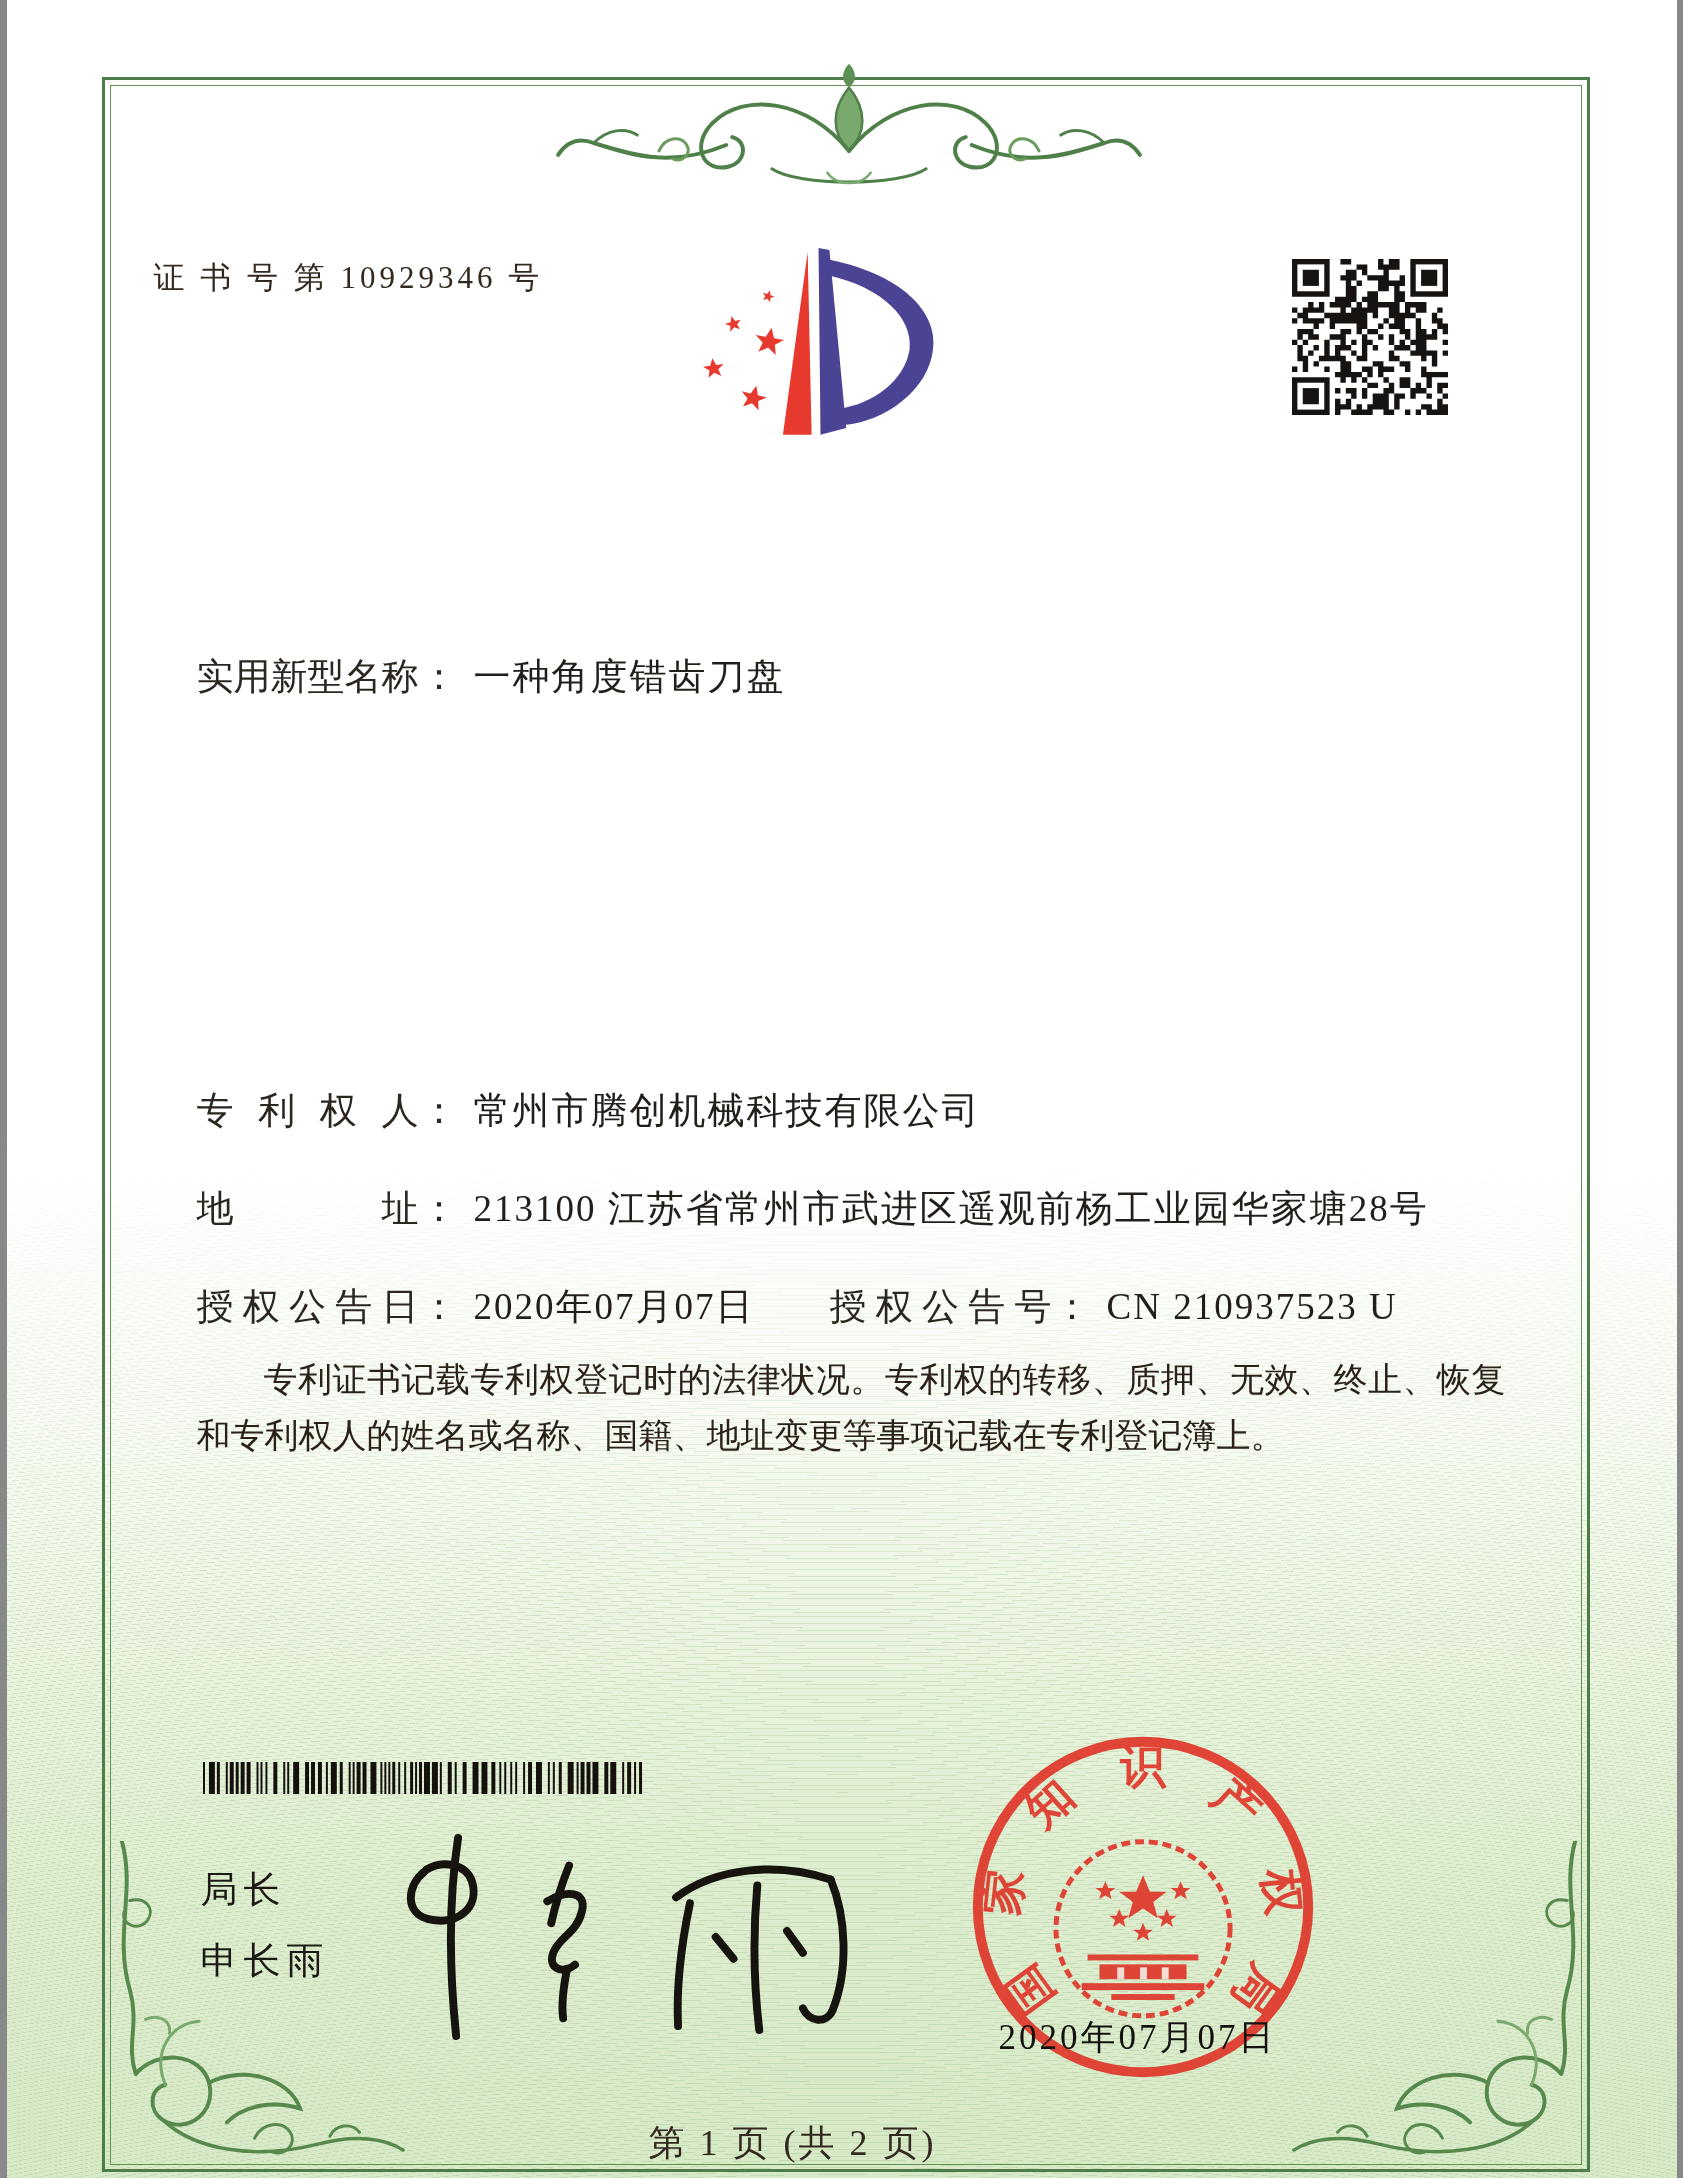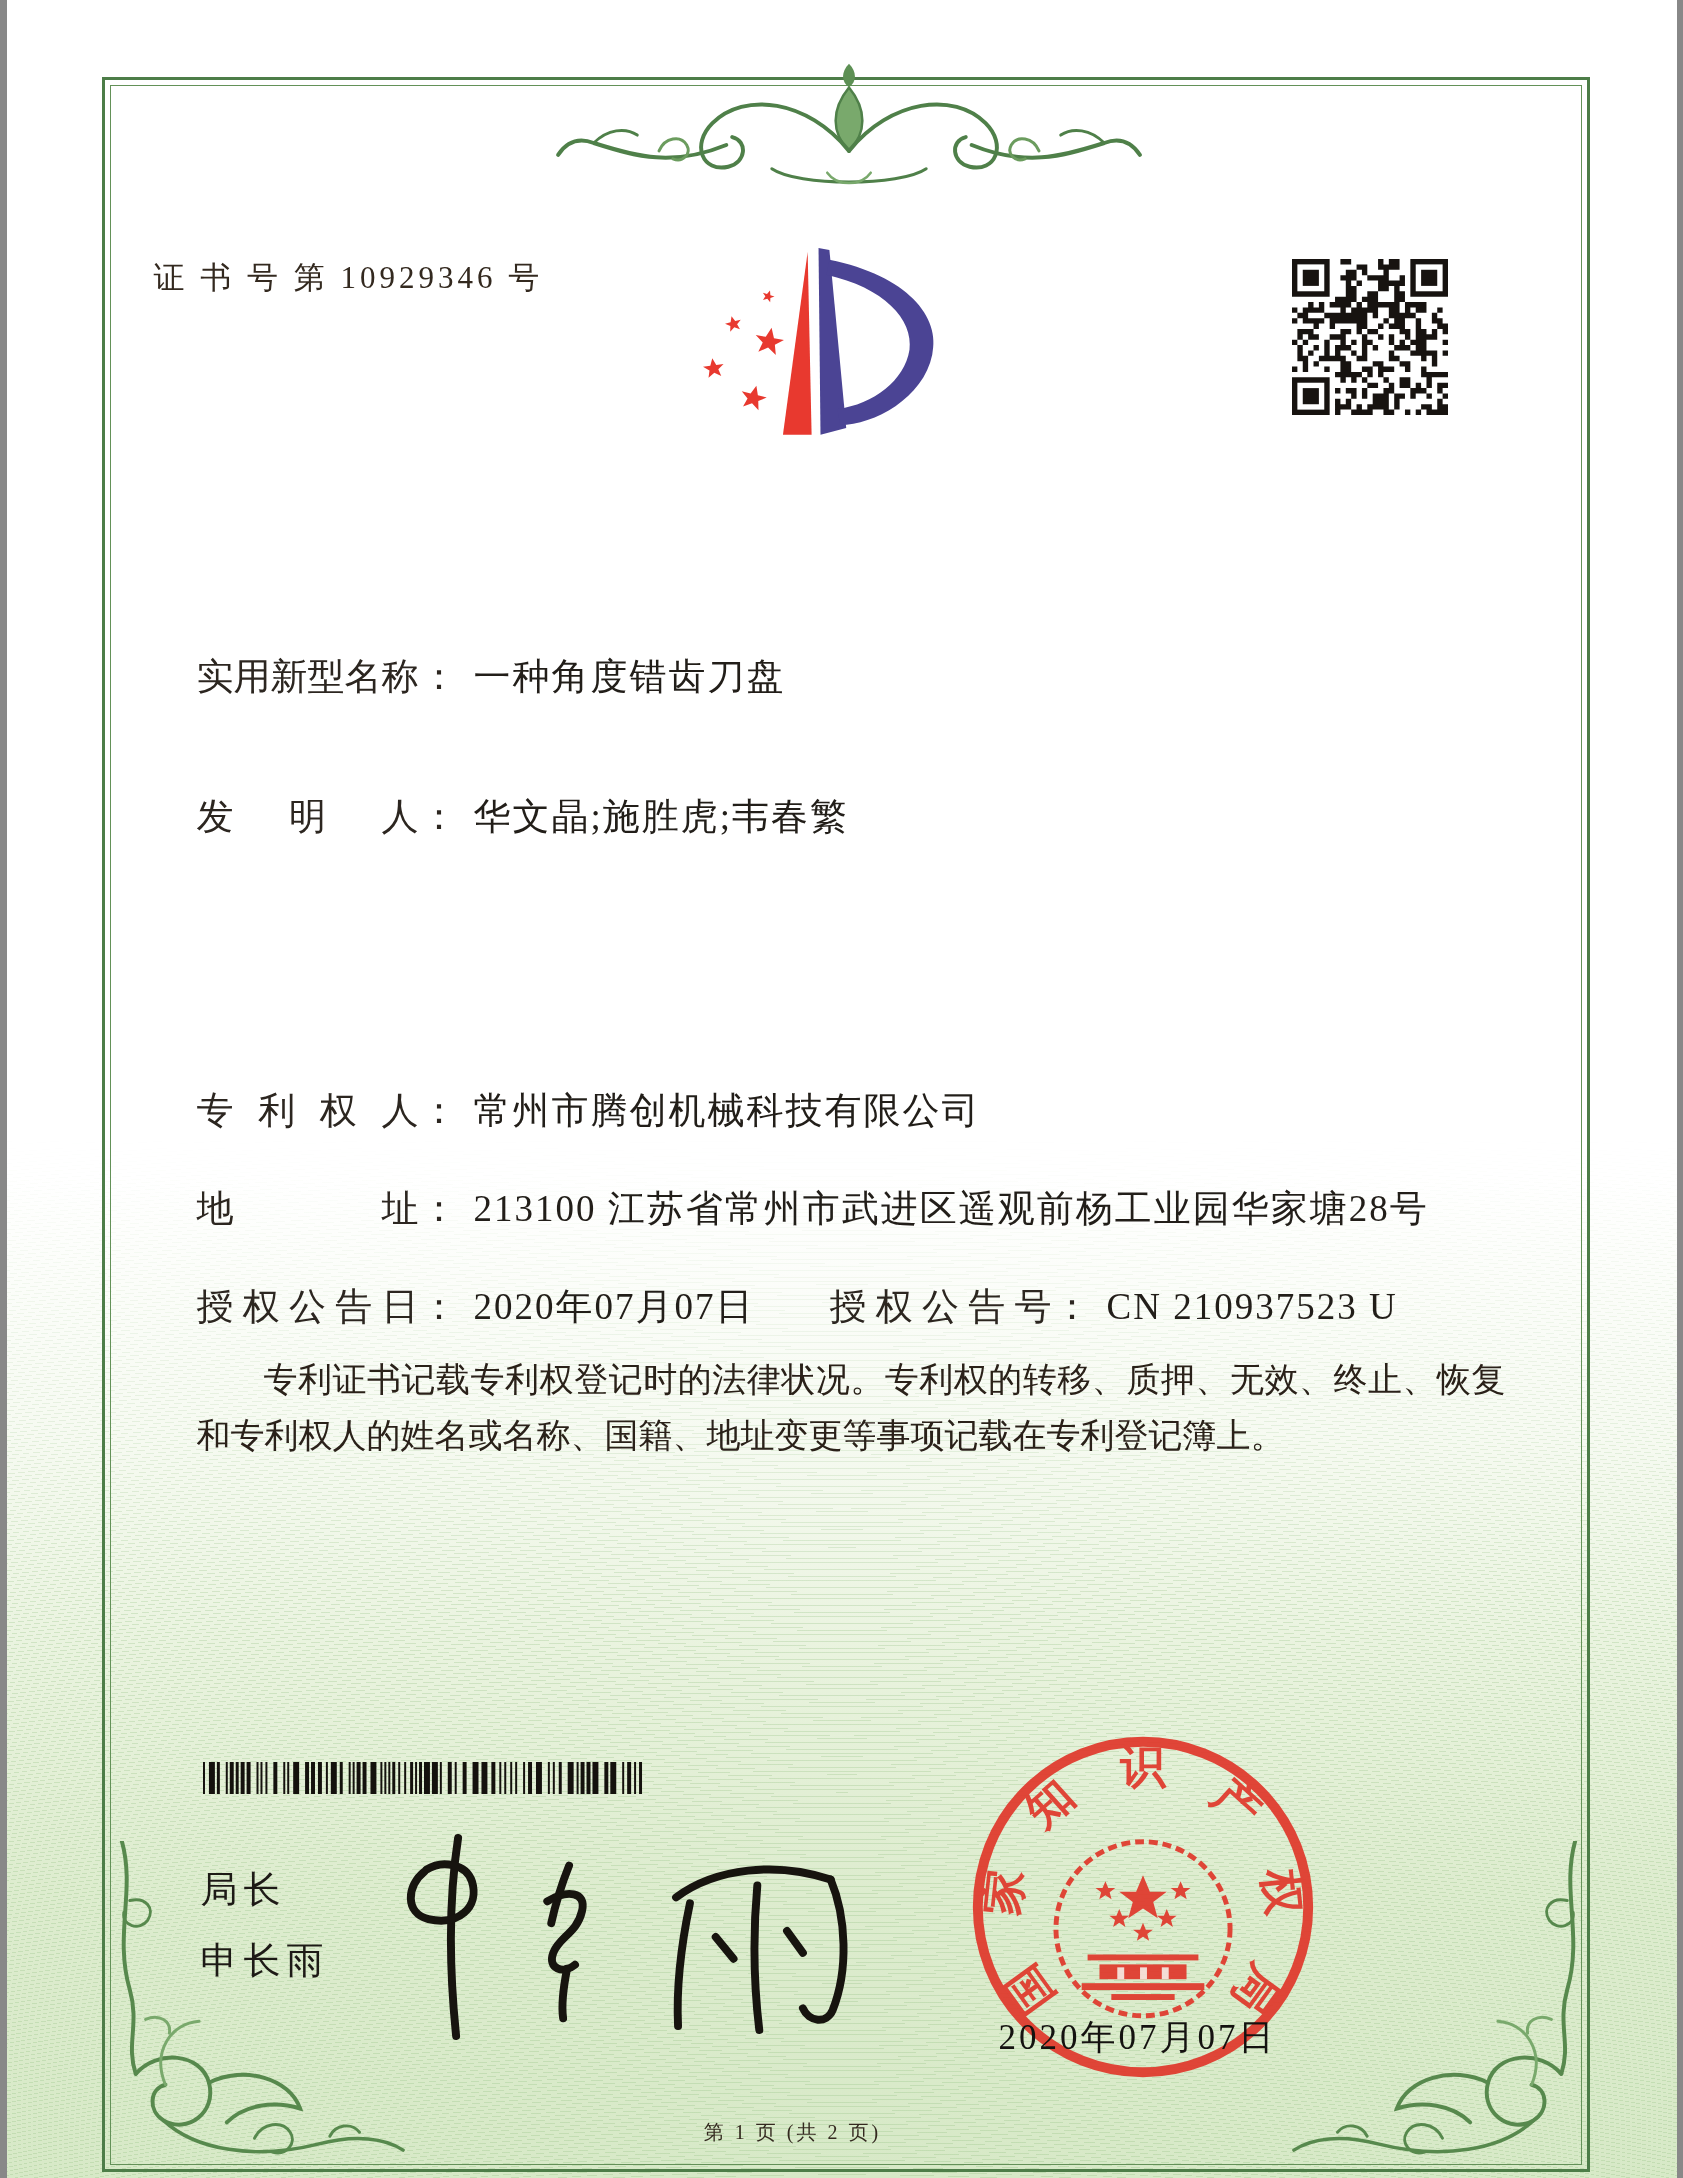--- a/index.html
+++ b/index.html
@@ -33,21 +33,21 @@
   .body-text{position:absolute;left:190px;top:1352px;width:1309px;
              font-size:34px;line-height:56px;text-align:justify;color:#2a2119;}
   .body-text p{margin:0;text-indent:67px;}
   .barcode{position:absolute;left:196px;top:1762px;width:441px;height:32px;}
   .sig-label{position:absolute;left:194px;font-size:37px;letter-spacing:6px;color:#1d1a16;
              font-family:"Liberation Sans","DejaVu Sans",sans-serif;}
   .sig-svg{position:absolute;left:356px;top:1820px;}
   .seal{position:absolute;left:952px;top:1723px;opacity:.93;}
   .seal-date{position:absolute;left:992px;top:2014px;font-size:35px;letter-spacing:3px;color:#141210;}
   .footer{position:absolute;left:0;top:2119px;width:1544px;text-align:center;
-          font-size:20px;letter-spacing:3px;color:#33291f;padding-left:14px;}
+          font-size:36px;letter-spacing:3px;color:#33291f;padding-left:14px;}
 </style>
 </head>
 <body>
 
 <div class="page">
 
   <div class="waves"></div>
 
   <div class="frame-outer"></div>
   <div class="frame-inner"></div>
@@ -126,23 +126,20 @@
       <path fill="#fff" d="M23,1h5v5h-5z"></path>
       <path fill="#171310" d="M24,2h3v3h-3z"></path>
       <path fill="#171310" d="M0,22h7v7h-7z"></path>
       <path fill="#fff" d="M1,23h5v5h-5z"></path>
       <path fill="#171310" d="M2,24h3v3h-3z"></path>
     </svg>
 
 
   <div class="row" style="top:652px">
     <span class="lbl">实用新型名称</span><span class="colon">：</span><span class="val">一种角度错齿刀盘</span>
-  </div>
-  <div class="row" style="top:792px">
-    <span class="lbl">发明人</span><span class="colon">：</span><span class="val">华文晶;施胜虎;韦春繁</span>
   </div>
   <div class="row" style="top:1086px">
     <span class="lbl">专利权人</span><span class="colon">：</span><span class="val">常州市腾创机械科技有限公司</span>
   </div>
   <div class="row" style="top:1184px">
     <span class="lbl">地址</span><span class="colon">：</span><span class="val">213100 江苏省常州市武进区遥观前杨工业园华家塘28号</span>
   </div>
   <div class="row" style="top:1282px">
     <span class="lbl">授权公告日</span><span class="colon">：</span><span class="val">2020年07月07日</span><span class="grant2"><span class="lbl">授权公告号</span><span class="colon">：</span><span class="val">CN 210937523 U</span></span>
   </div>

